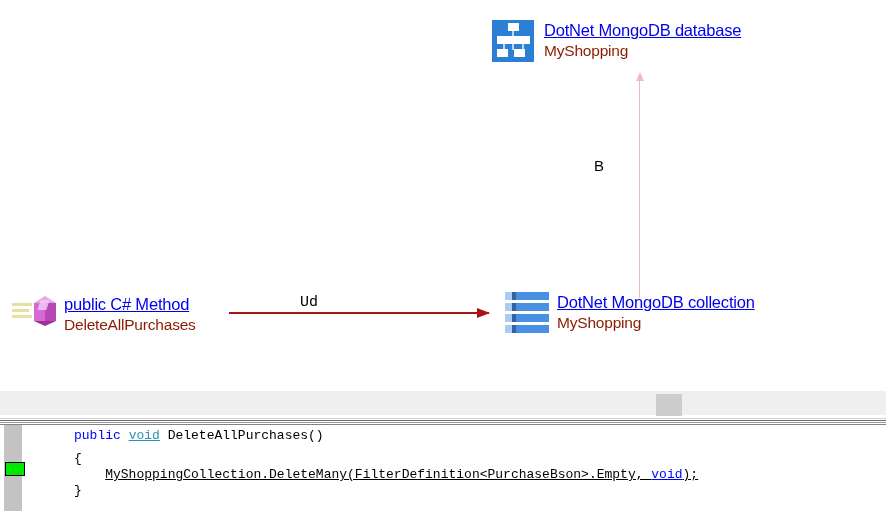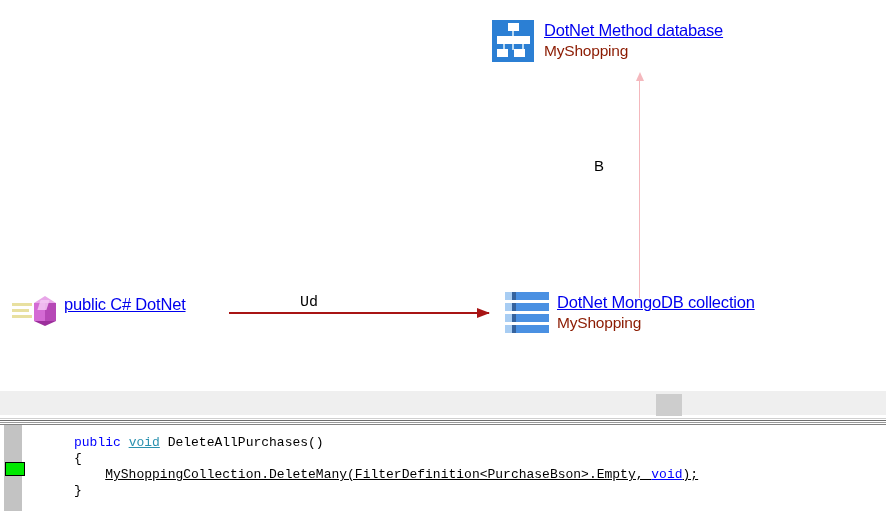--- a/index.html
+++ b/index.html
@@ -289,21 +289,21 @@
         <div class="ln" style="left:20px; top:22px; width:2px; height:8px;"></div>
         <div class="sq" style="left:16px; top:3px; width:11px; height:8px;"></div>
         <div class="sq" style="left:5px; top:16px; width:11px; height:8px;"></div>
         <div class="sq" style="left:16px; top:16px; width:11px; height:8px;"></div>
         <div class="sq" style="left:27px; top:16px; width:11px; height:8px;"></div>
         <div class="sq" style="left:5px; top:29px; width:11px; height:8px;"></div>
         <div class="sq" style="left:22px; top:29px; width:11px; height:8px;"></div>
       </div>
     </div>
     <div class="node-text">
-      <span class="node-title">DotNet Method database</span>
+      <span class="node-title">DotNet MongoDB database</span>
       <span class="node-sub">MyShopping</span>
     </div>
   </div>
 
   <div class="node" style="left:489px; top:292px;padding-left:16px;">
     <div class="node-icon">
       <div class="coll-icon">
         <div class="row" style="top:0px;">
             <span class="lite"></span>
             <span class="mid"></span>
@@ -339,38 +339,39 @@
         <div class="speed" style="top:15px; width:17px;"></div>
         <div class="speed" style="top:21px; width:20px;"></div>
         <div class="cube-top"></div>
         <div class="cube-l"></div>
         <div class="cube-r"></div>
         <div class="cube-bot"></div>
         <div class="cube-gl"></div>
       </div>
     </div>
     <div class="node-text">
-      <span class="node-title"> public C# DotNet</span>
+      <span class="node-title"> public C# Method</span>
+      <span class="node-sub">DeleteAllPurchases</span>
     </div>
   </div>
 
 </div>
 
 <div id="splitter-strip">
   <div id="hscrollbar"></div>
 </div>
 <div id="hscroll-thumb"></div>
 <div class="split-line" style="top:418px; background:#d0d0d0;"></div>
 <div class="split-line" style="top:420px; background:#6e6e6e;"></div>
 <div class="split-line" style="top:422px; background:#9a9a9a;"></div>
 
 <div id="code-editor">
   <div id="code-gutter"></div>
   <div id="code-indicator-col"></div>
 
-  <div class="code-line" id="code-line-0" style="left:74px; top:10px;"><span class="kw">public</span><span> </span><span class="type-kw">void</span><span> DeleteAllPurchases()</span></div>
+  <div class="code-line" id="code-line-0" style="left:74px; top:3px;"><span class="kw">public</span><span> </span><span class="type-kw">void</span><span> DeleteAllPurchases()</span></div>
   <div class="code-line" id="code-line-1" style="left:74px; top:26px;"><span>{</span></div>
   <div class="code-line" id="code-line-2" style="left:74px; top:42px;"><span>    </span><span class="underlined">MyShoppingCollection.DeleteMany(FilterDefinition&lt;PurchaseBson&gt;.Empty, </span><span class="lit">void</span><span class="underlined">);</span></div>
   <div class="code-line" id="code-line-3" style="left:74px; top:58px;"><span>}</span></div>
   <div class="code-line" id="code-line-4" style="left:74px; top:74px;"><span></span></div>
   <div class="code-line faint" id="code-line-5" style="left:74px; top:84px; clip-path: inset(0 0 40% 0);"><span class="kw">public</span><span> </span><span class="type-kw">void</span><span> DeletePurchase()</span></div>
 </div>
 <div id="code-breakpoint-marker"></div>
 
 </body></html>

